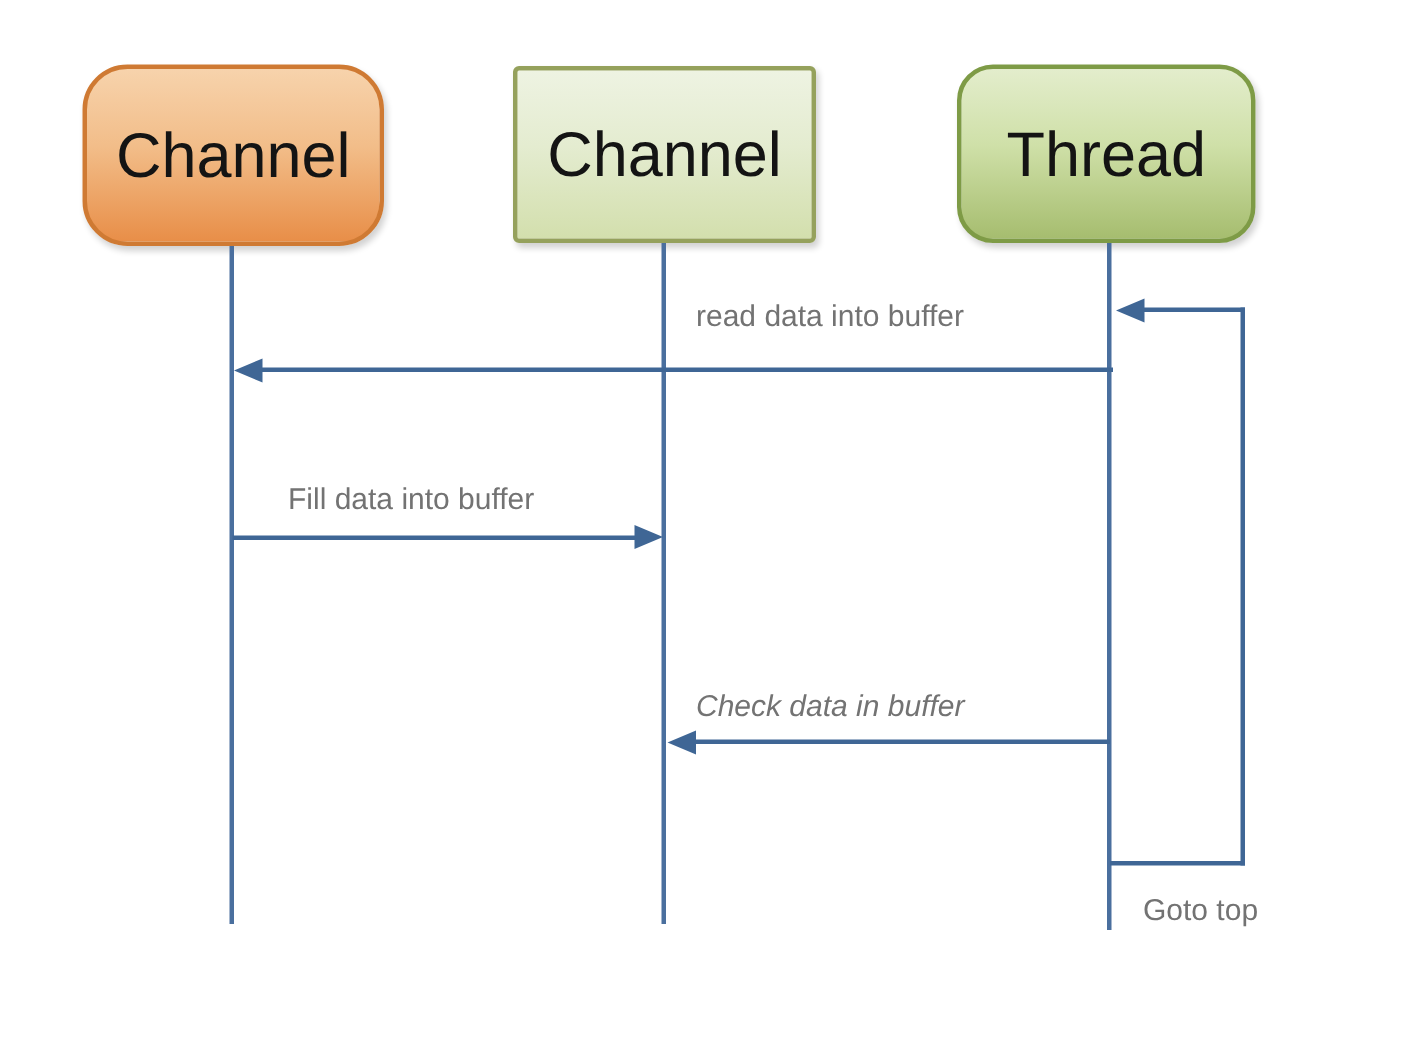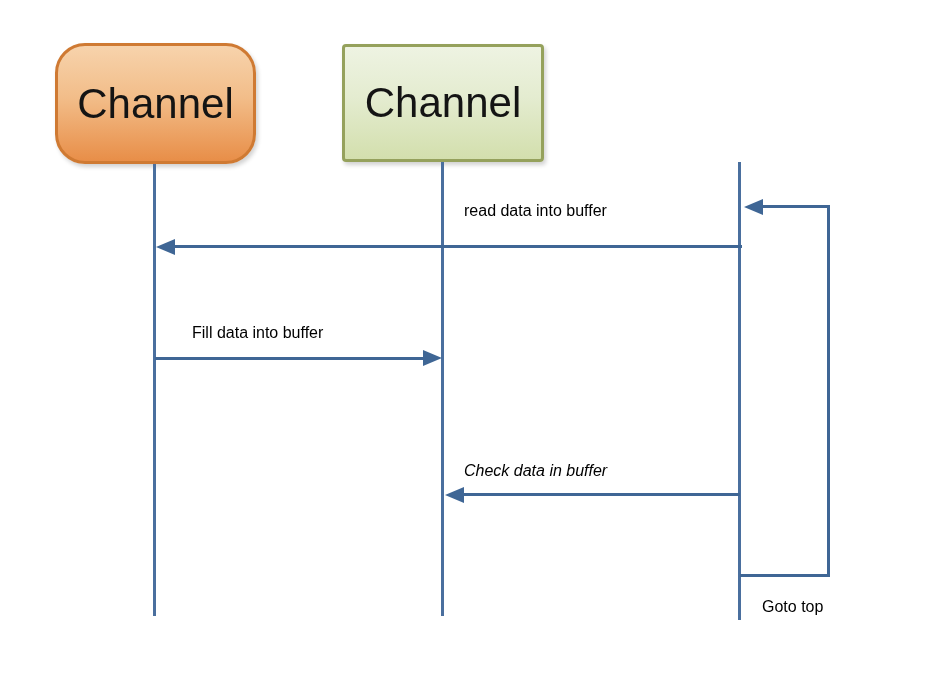--- a/index.html
+++ b/index.html
@@ -37,38 +37,41 @@
     position:absolute;width:0;height:0;
     border-top:8px solid transparent;border-bottom:8px solid transparent;
     border-right:19px solid #3f6695;
   }
   .arrow-right{
     position:absolute;width:0;height:0;
     border-top:8px solid transparent;border-bottom:8px solid transparent;
     border-left:19px solid #3f6695;
   }
   .msg-label{
-    position:absolute;font-size:16px;line-height:26px;color:#000000;
+    position:absolute;font-size:20px;line-height:26px;color:#737373;
     white-space:nowrap;
   }
   .watermark{
     position:absolute;left:660px;top:666px;width:283px;text-align:right;
     font-size:15px;color:#e2e2e2;letter-spacing:0.5px;white-space:nowrap;
   }
 </style>
 </head>
 <body>
 
 <div class="canvas">
 
   <div class="actor actor-channel">
     <span>Channel</span>
   </div>
   <div class="actor actor-buffer">
     <span>Channel</span>
+  </div>
+  <div class="actor actor-thread">
+    <span>Thread</span>
   </div>
 
   <div class="line lifeline" style="left:153px;top:164px;height:452px;"></div>
   <div class="line lifeline" style="left:441px;top:162px;height:454px;"></div>
   <div class="line lifeline" style="left:738px;top:162px;height:458px;"></div>
 
   <div class="msg-label" style="left:464px;top:198px;">read data into buffer</div>
   <div class="line h" style="left:172px;top:245px;width:570px;"></div>
   <div class="arrow-left" style="left:156px;top:239px;"></div>
 

